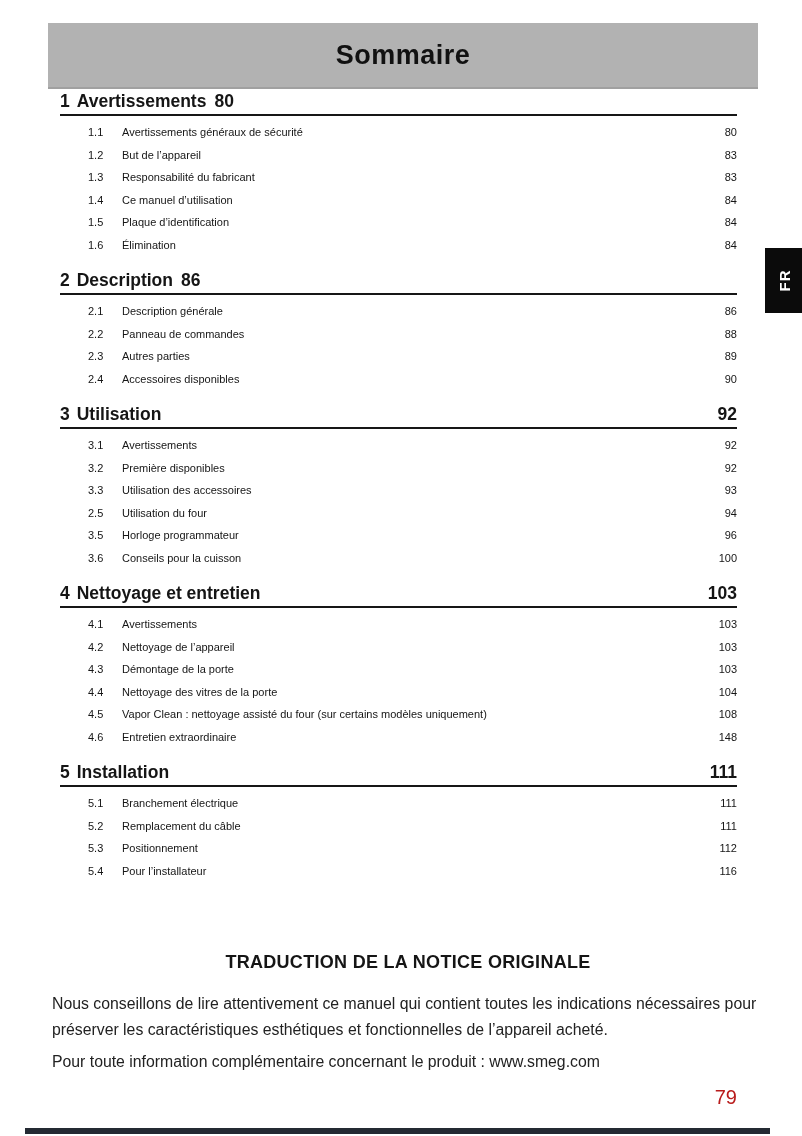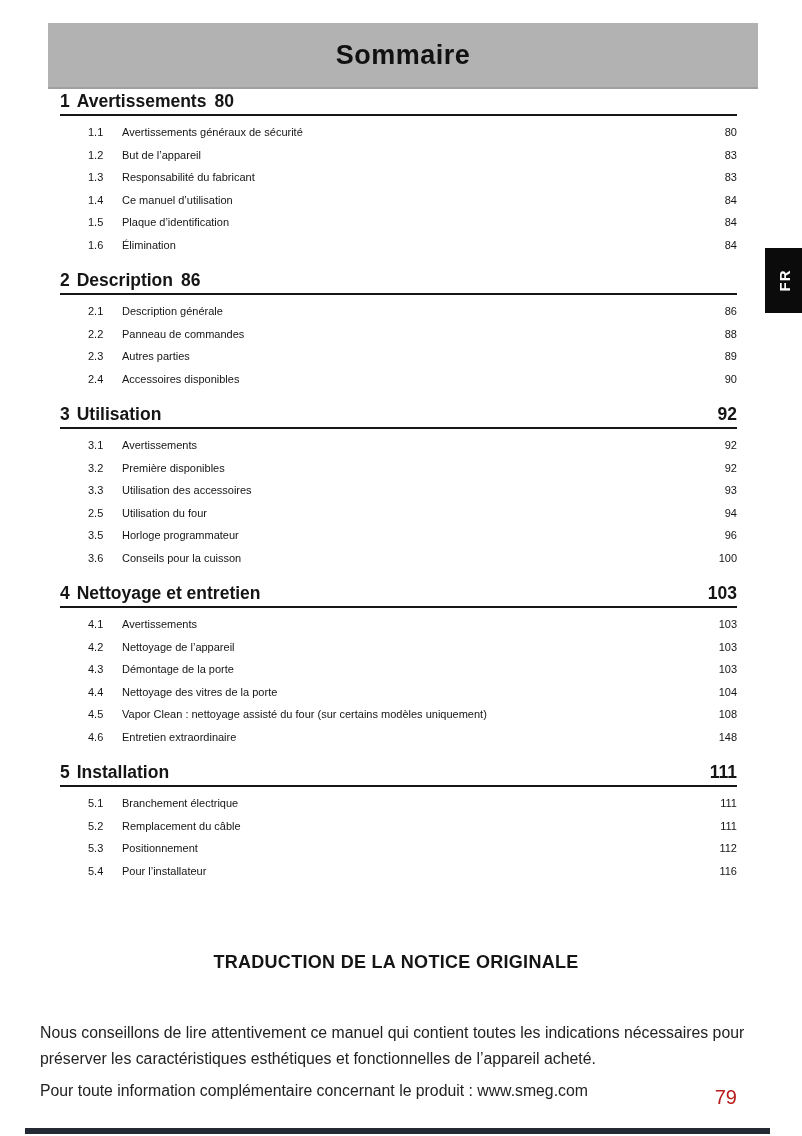--- a/index.html
+++ b/index.html
@@ -65,29 +65,29 @@
     padding-left: 28px;
     font-size: 11px; line-height: 22.5px;
   }
   .toc-entry .entry-num { width: 34px; flex: 0 0 34px; }
   .toc-entry .entry-title { flex: 1 1 auto; padding-right: 10px; }
   .toc-entry .entry-page { text-align: right; white-space: nowrap; }
 
   
   .footer {
     position: absolute;
-    left: 40px; top: 952px;
+    left: 52px; top: 952px;
     width: 712px;
   }
   .footer h2 {
     text-align: center;
     font-size: 18px; font-weight: bold;
     letter-spacing: 0.3px;
   }
-  .footer .paras { margin-top: 47px; }
+  .footer .paras { margin-top: 18px; }
   .footer p {
     font-size: 15.8px; line-height: 26px;
     color: #222;
   }
   .footer p + p { margin-top: 6px; }
 
   .page-num {
     position: absolute;
     right: 65px; top: 1086px;
     font-size: 20px; color: #b91c1c;

